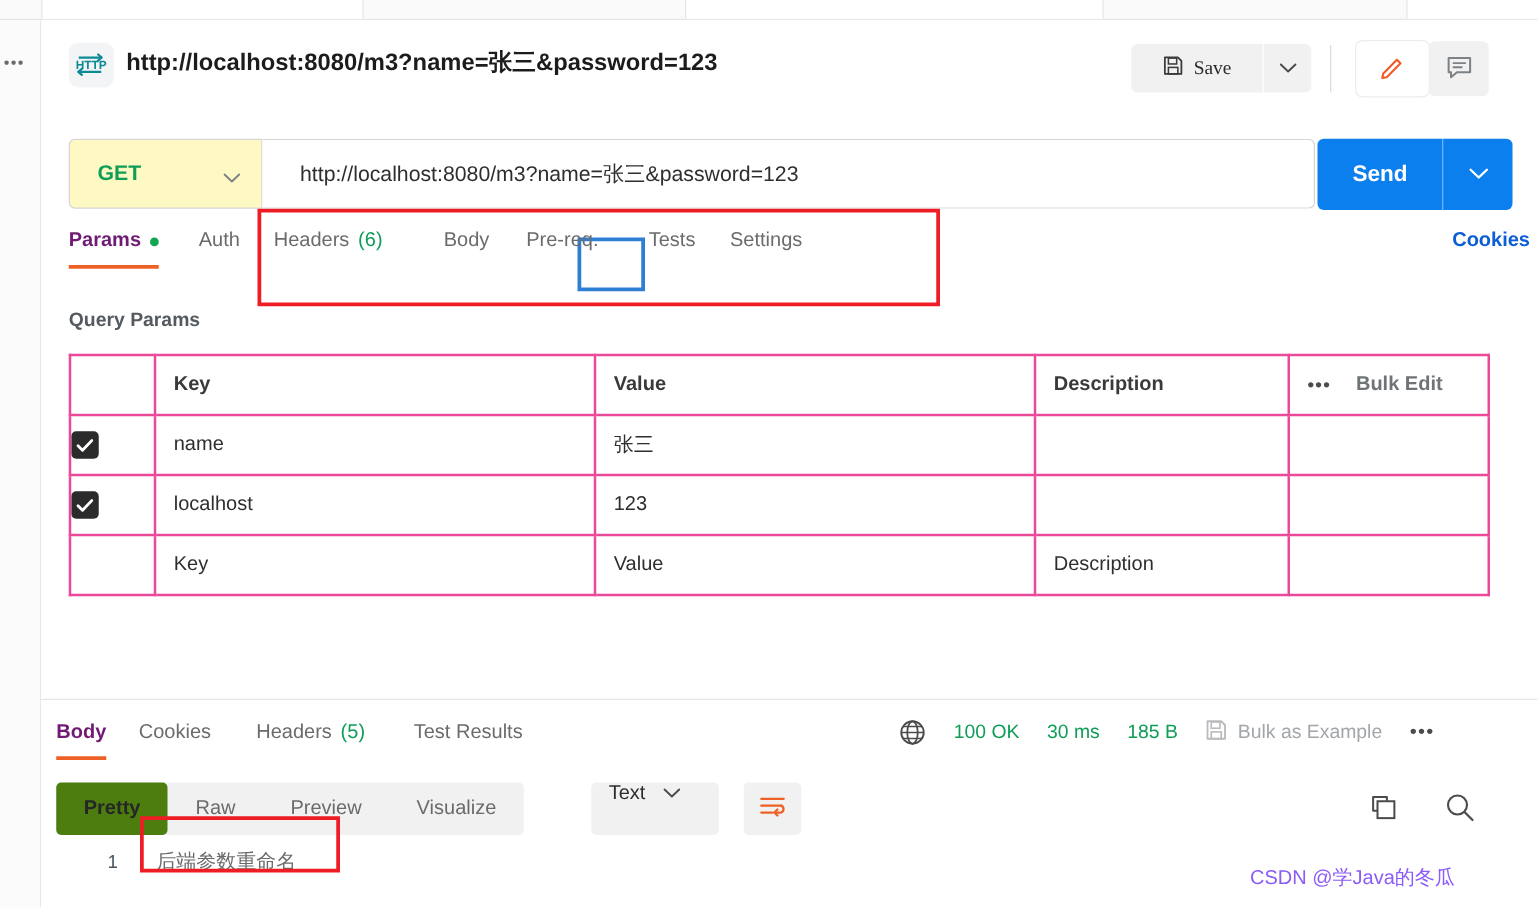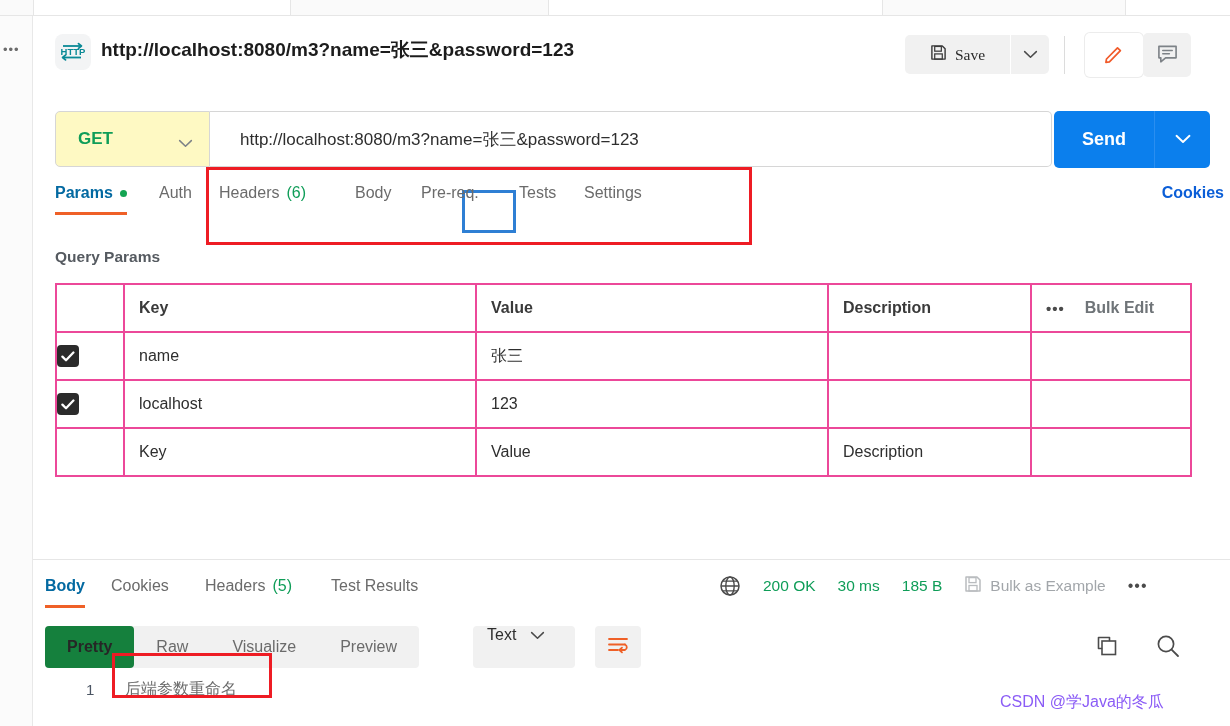--- a/index.html
+++ b/index.html
@@ -154,21 +154,21 @@
   }
 
   
   .req-tabs { position: absolute; left: 0; top: 158px; width: 1197px; height: 40px; }
   .tab {
     position: absolute; top: 0; height: 38px;
     font-size: 16px; color: #6b6b6b; cursor: pointer;
     display: flex; align-items: center; gap: 7px;
     white-space: nowrap;
   }
-  .tab.active { color: #0369a1; font-weight: bold; }
+  .tab.active { color: #701a75; font-weight: bold; }
   .tab.active::after {
     content: ""; position: absolute; left: 0; bottom: -3px;
     width: 100%; height: 3px; background: #ef6027;
   }
   .green-dot { width: 7px; height: 7px; border-radius: 50%; background: #13a452; display: inline-block; }
   .count-green { color: #0f9d58; }
   .cookies-link {
     position: absolute; right: 6px; top: 0; height: 38px;
     display: flex; align-items: center;
     font-size: 16px; font-weight: bold; color: #0b5ed7; cursor: pointer;
@@ -236,21 +236,21 @@
   .body-toolbar { position: absolute; left: 0; top: 606px; width: 1197px; height: 52px; }
   .segmented {
     position: absolute; left: 12px; top: 4px;
     height: 42px; background: #f1f1f1; border-radius: 4px;
     display: flex; align-items: stretch;
   }
   .seg {
     display: flex; align-items: center; padding: 0 22px;
     font-size: 16px; color: #6b6b6b; cursor: pointer;
   }
-  .seg.active { background: #15803d; color: #262626; font-weight: bold; border-radius: 4px; }
+  .seg.active { background: #4d7c0f; color: #262626; font-weight: bold; border-radius: 4px; }
   .text-select {
     position: absolute; left: 440px; top: 4px;
     width: 102px; height: 42px; background: #f1f1f1; border-radius: 4px;
     display: flex; align-items: flex-start; gap: 14px; padding: 0 14px;
     font-size: 16px; color: #2e2e2e; cursor: pointer;
   }
   .wrap-btn {
     position: absolute; left: 562px; top: 4px;
     width: 46px; height: 42px; background: #f1f1f1; border-radius: 4px;
     display: flex; align-items: center; justify-content: center; cursor: pointer;
@@ -469,42 +469,42 @@
     </div>
 
     <div class="resp-status">
       <span class="globe">
         <svg width="22" height="22" viewBox="0 0 22 22">
           <circle cx="11" cy="11" r="9" fill="none" stroke="#4b4b4b" stroke-width="1.5"></circle>
           <ellipse cx="11" cy="11" rx="4.2" ry="9" fill="none" stroke="#4b4b4b" stroke-width="1.4"></ellipse>
           <path d="M2.2 11 H19.8 M3.6 6.2 H18.4 M3.6 15.8 H18.4" stroke="#4b4b4b" stroke-width="1.3" fill="none"></path>
         </svg>
       </span>
-      <span class="status-item">200 OK</span>
+      <span class="status-item">100 OK</span>
       <span class="status-item">30 ms</span>
       <span class="status-item">185 B</span>
       <span class="save-example">
         <span>
           <svg width="18" height="18" viewBox="0 0 18 18">
             <path d="M2 2 h11l3 3 v11 h-14 z" fill="none" stroke="#b9bcbf" stroke-width="1.5" stroke-linejoin="round"></path>
             <rect x="5" y="2.6" width="7" height="5" fill="none" stroke="#b9bcbf" stroke-width="1.3"></rect>
             <rect x="5" y="10.5" width="8" height="5.5" fill="none" stroke="#b9bcbf" stroke-width="1.3"></rect>
           </svg>
         </span>
         <span>Bulk as Example</span>
       </span>
       <span class="resp-dots">•••</span>
     </div>
 
     <div class="body-toolbar">
       <div class="segmented">
         <div class="seg active">Pretty</div>
         <div class="seg">Raw</div>
+        <div class="seg">Preview</div>
         <div class="seg">Visualize</div>
-        <div class="seg">Preview</div>
       </div>
       <div class="text-select">
         <span>Text</span>
         <span>
           <svg width="15" height="9" viewBox="0 0 16 10">
               <path d="M1.5 1.8 L8 8 L14.5 1.8" fill="none" stroke="#4b4b4b" stroke-width="1.7" stroke-linecap="round" stroke-linejoin="round"></path>
             </svg>
         </span>
       </div>
       <div class="wrap-btn">

